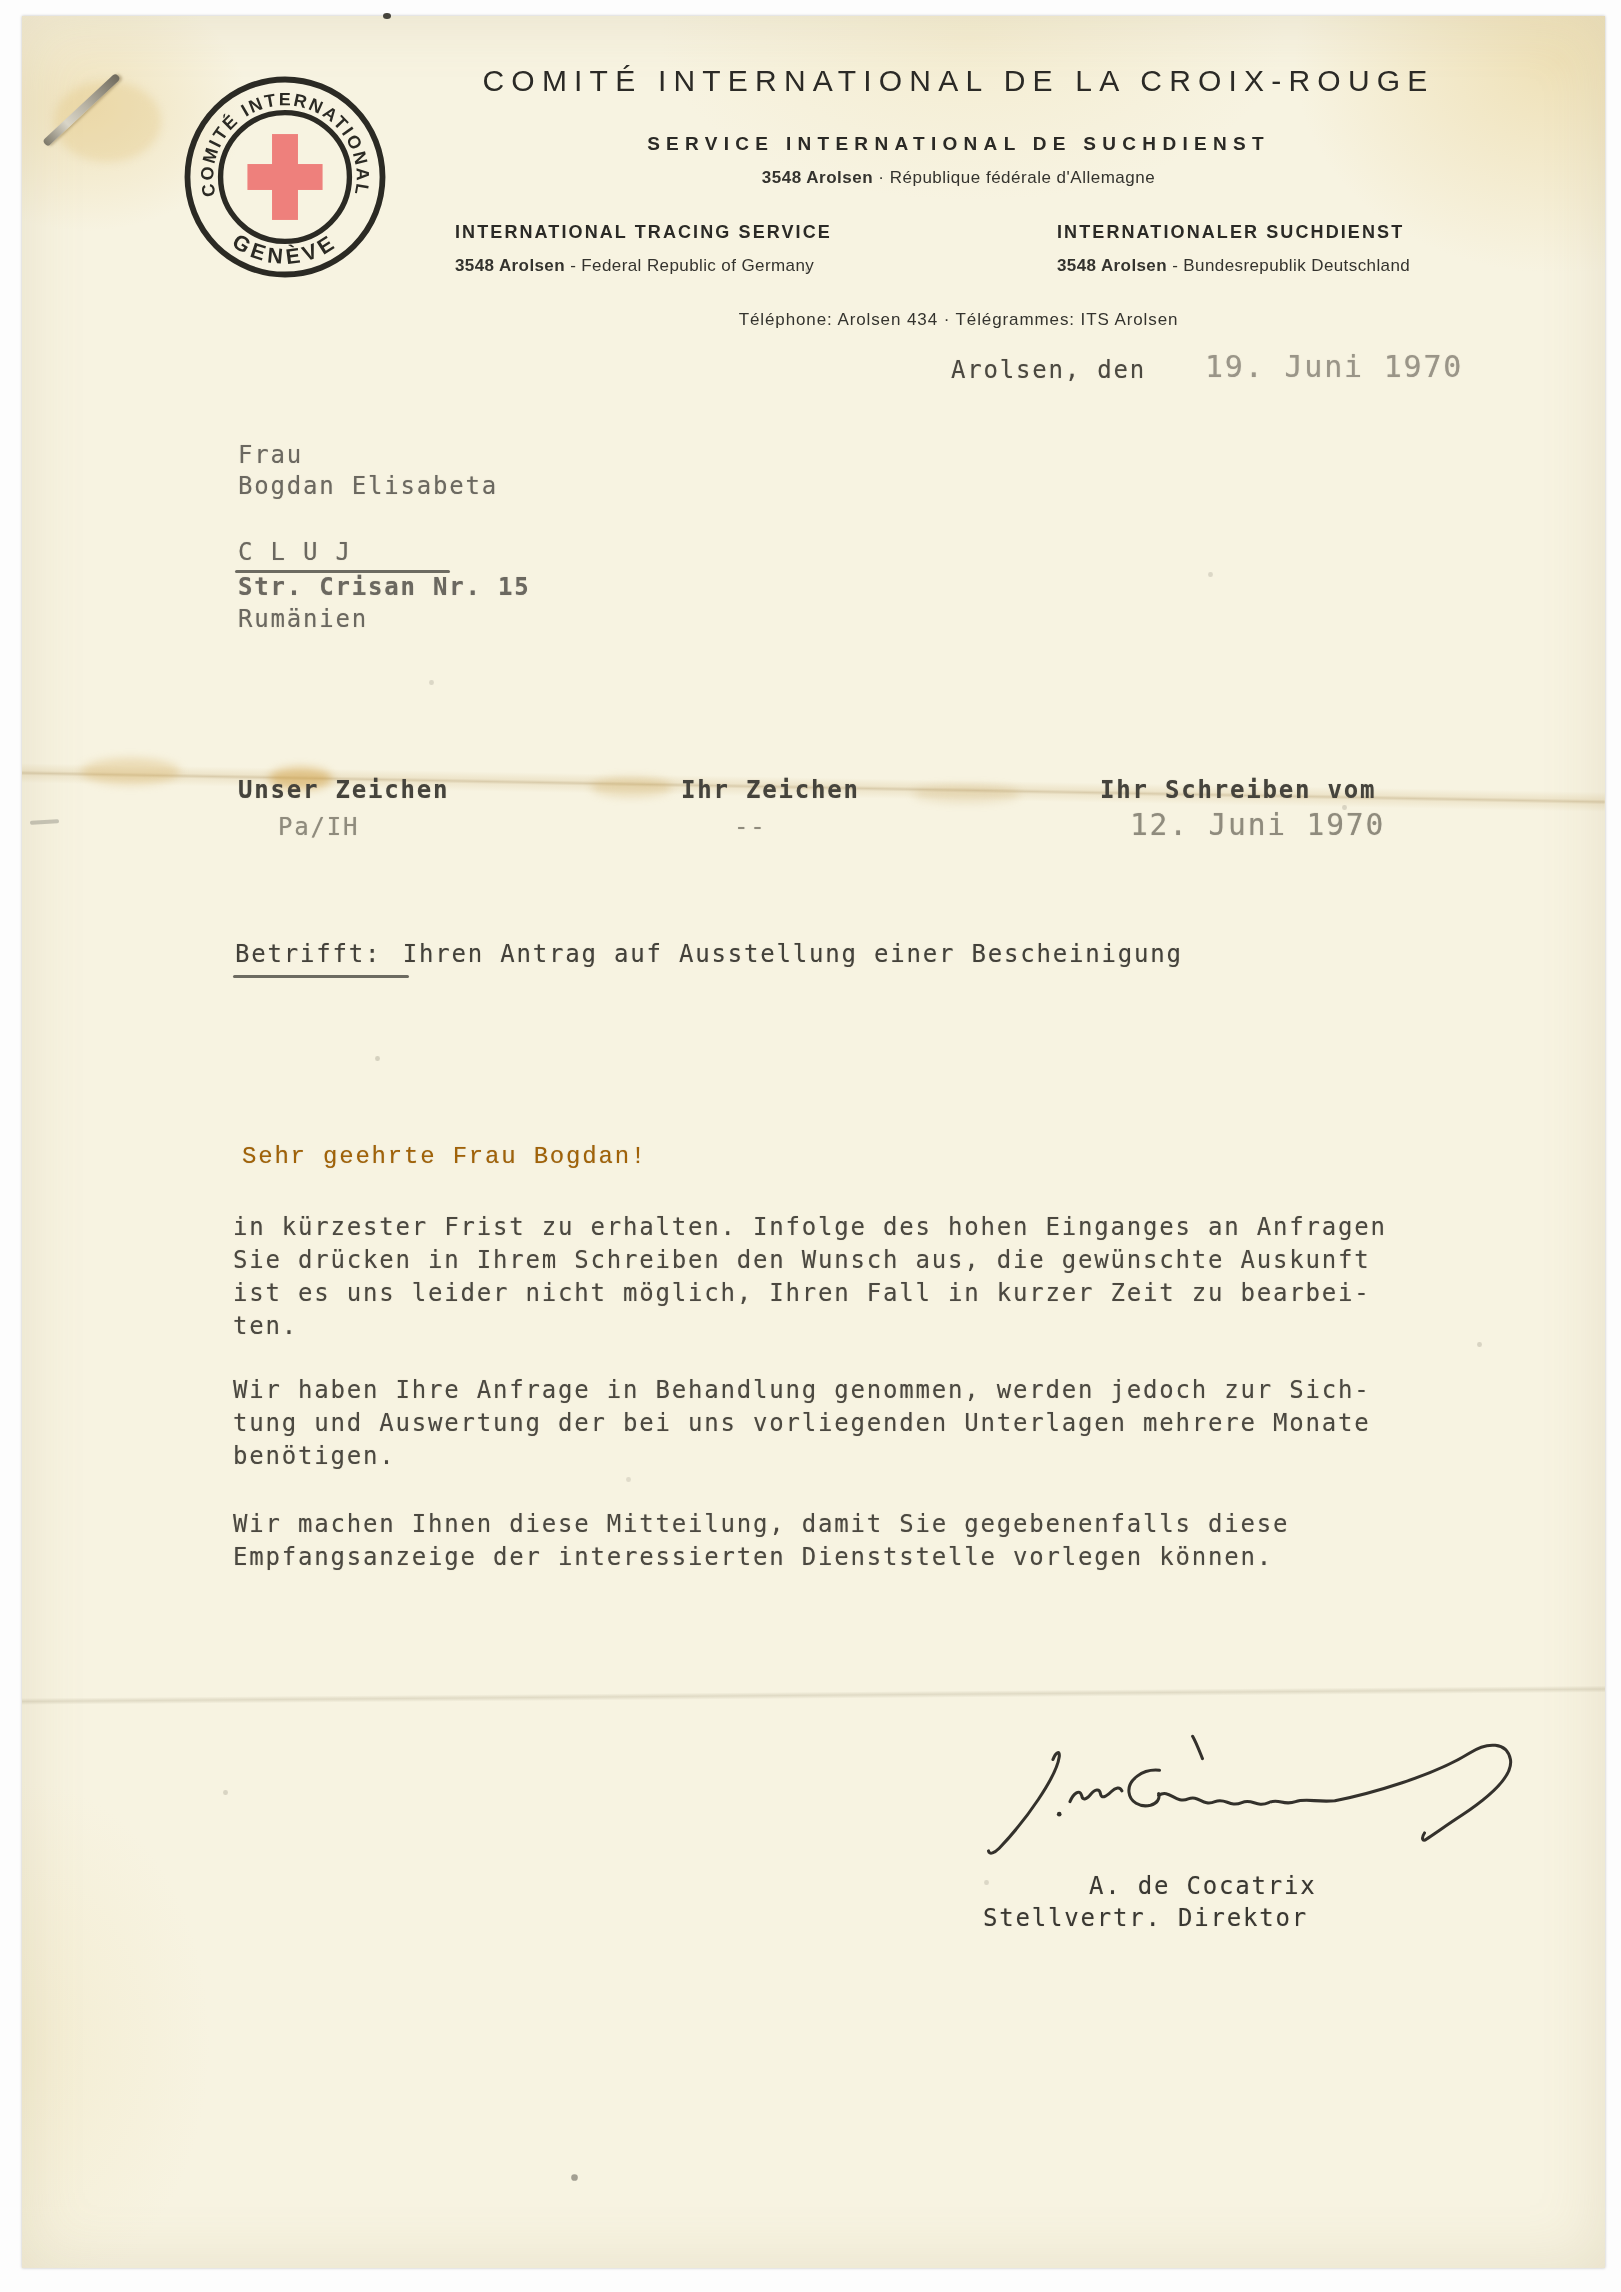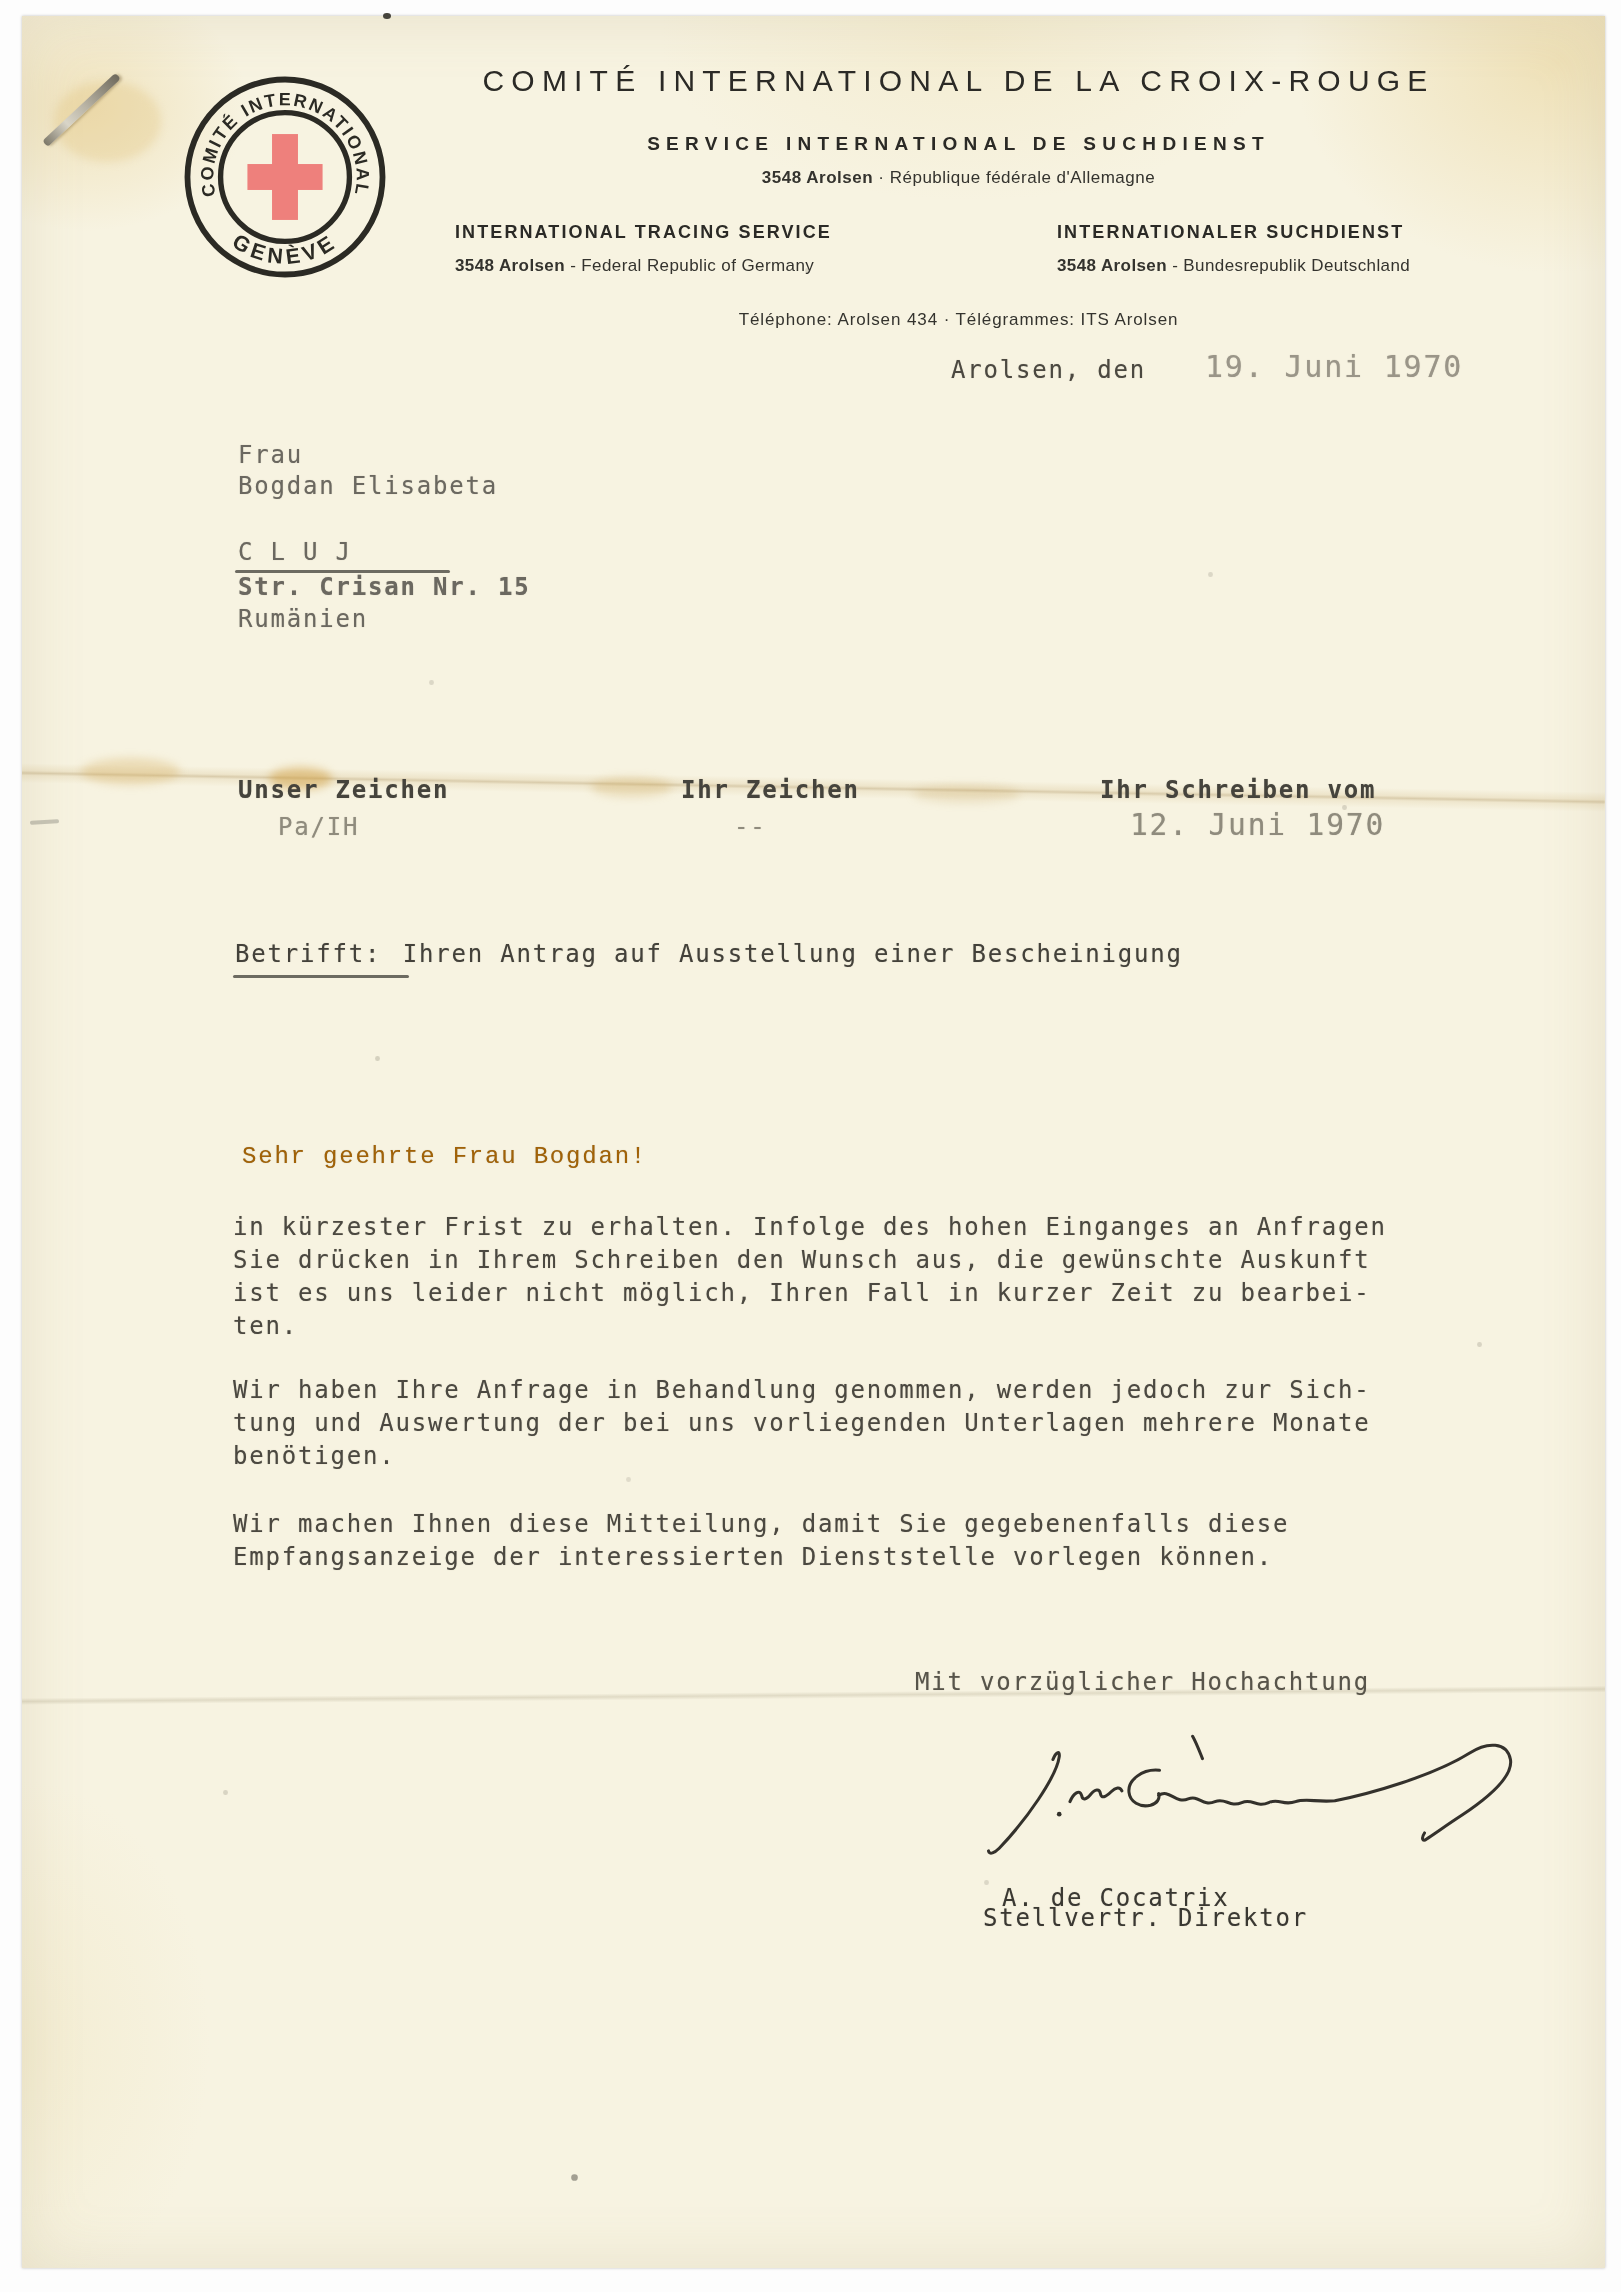--- a/index.html
+++ b/index.html
@@ -156,30 +156,29 @@
     <div>Wir machen Ihnen diese Mitteilung, damit Sie gegebenenfalls diese</div>
     <div>Empfangsanzeige der interessierten Dienststelle vorlegen können.</div>
   </div>
 
   <div class="abs tw tw-body" style="left:233px;top:1374px;">
     <div>Wir haben Ihre Anfrage in Behandlung genommen, werden jedoch zur Sich-</div>
     <div>tung und Auswertung der bei uns vorliegenden Unterlagen mehrere Monate</div>
     <div>benötigen.</div>
   </div>
 
-  <div class="abs tw tw-close" style="left:915px;top:1668px;">Mit vorzüglicher Hochachtung</div>
 
   <svg class="abs" style="left:967px;top:1720px;" width="573" height="157" viewBox="0 0 640 175">
     <g fill="none" stroke="#23211c" stroke-width="3.4" stroke-linecap="round" opacity="0.92">
       <path d="M252,18 C256,25 259,33 263,43
                M96,44 C99,36 104,33 103,41 C100,63 66,112 36,143 C31,148 25,151 24,146
                M115,91 C119,81 126,77 128,84 C129,90 133,89 138,83 C143,77 148,76 149,82 C150,88 155,86 161,80 C166,75 171,74 173,79
                M215,56 C196,54 179,67 181,81 C182,91 193,98 205,95 C212,93 216,88 214,82
                M214,84 C226,76 233,94 247,88 C259,83 263,97 277,91 C289,86 293,98 307,92 C319,87 323,98 337,92 C349,87 353,96 367,91 C379,87 391,92 411,90
                M411,90 C451,82 521,62 561,37 C581,24 603,24 607,44 C610,62 586,84 553,106 C536,117 521,128 513,133 C509,136 507,132 511,126"></path>
       <circle cx="103" cy="105" r="2.6" fill="#23211c" stroke="none"></circle>
     </g>
   </svg>
 
-  <div class="abs tw tw-sign" style="left:1002px;top:1872px;margin-top:12px;">A. de Cocatrix</div>
+  <div class="abs tw tw-sign" style="left:1089px;top:1872px;">A. de Cocatrix</div>
   <div class="abs tw tw-sign" style="left:983px;top:1904px;">Stellvertr. Direktor</div>
 </div>
 
 
 </body></html>

